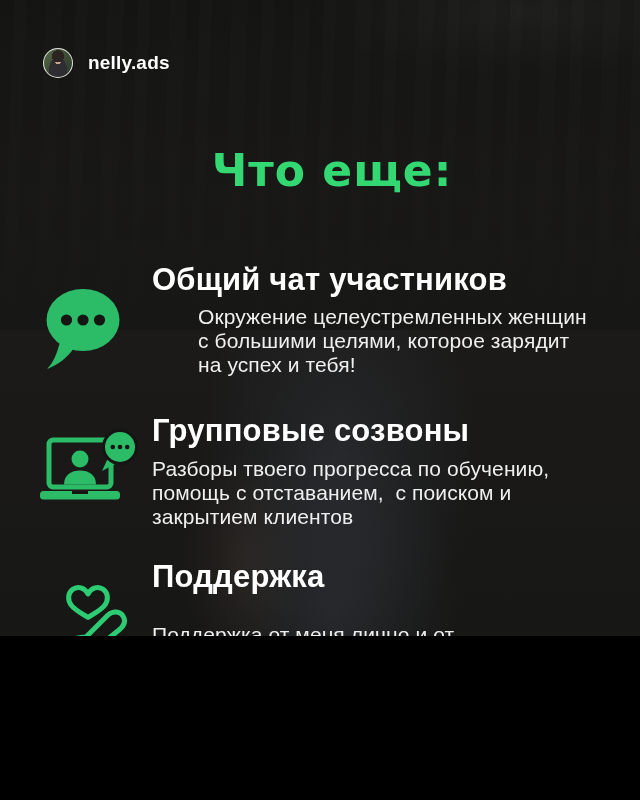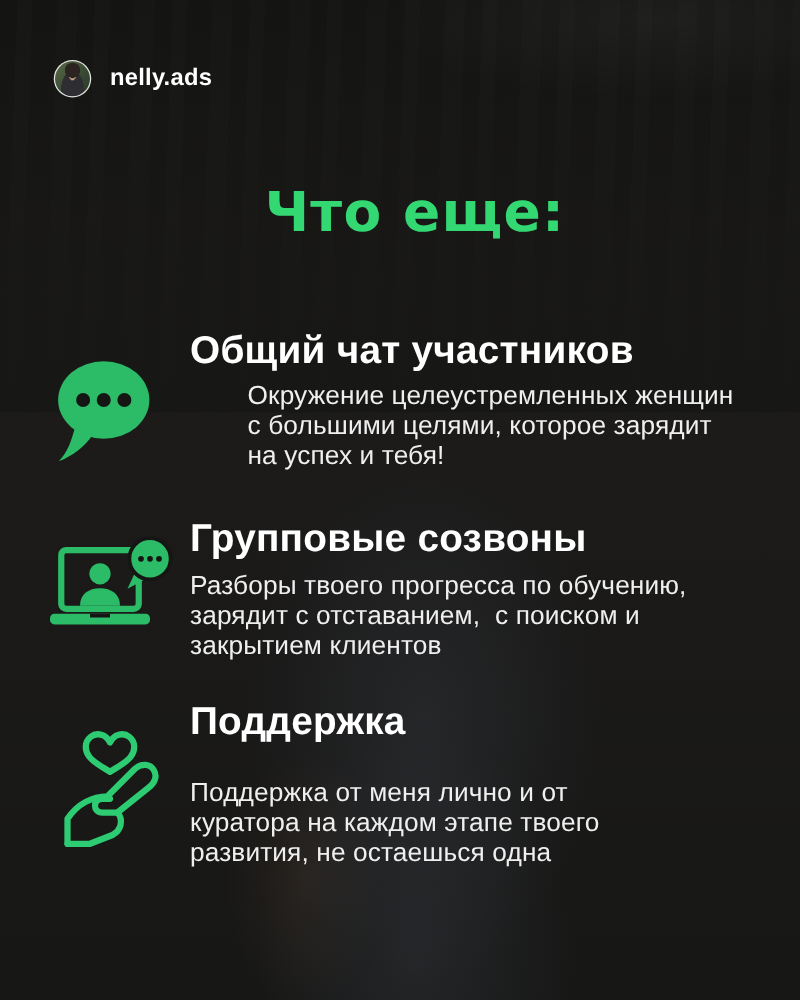--- a/index.html
+++ b/index.html
@@ -1,17 +1,17 @@
 <!DOCTYPE html>
 <html style="--title_green: #34d873; --icon_green: #2cbb67; --outline_green: #2dcb72; --background_dark: #1a1a19; --heading_white: #ffffff; --body_text: #efefef;"><head>
 <meta charset="utf-8">
 <style>
   html,body{margin:0;padding:0;background:#000;}
   .page{
-    position:relative;width:640px;height:800px;overflow:hidden;
+    position:relative;width:640px;height:636px;overflow:hidden;
     font-family:"Liberation Sans",sans-serif;
     background:
       radial-gradient(ellipse 200px 300px at 53% 72%, rgba(84,94,110,0.20), transparent 70%),
       radial-gradient(ellipse 170px 250px at 52% 96%, rgba(92,102,118,0.18), transparent 75%),
       radial-gradient(ellipse 90px 150px at 38% 88%, rgba(160,115,80,0.10), transparent 70%),
       radial-gradient(ellipse 320px 90px at 82% 2%, rgba(255,255,255,0.045), transparent 70%),
       linear-gradient(180deg,#161615 0%,#1c1b1a 42%,#171716 100%);
   }
   .bg-trees{
     position:absolute;left:0;top:0;width:640px;height:330px;
@@ -94,21 +94,21 @@
       <rect x="0" y="62" width="80" height="8.5" rx="3.5" style="fill:var(--icon_green)"></rect>
       <rect x="32" y="62" width="16" height="3" class="dot"></rect>
       <path d="M68 29 L62 42 L77 34 Z" style="fill:var(--icon_green)"></path>
       <circle cx="80" cy="18" r="16.5" style="fill:var(--icon_green);stroke:#151514;stroke-width:3"></circle>
       <circle class="dot" cx="72.8" cy="18" r="2.3"></circle>
       <circle class="dot" cx="80" cy="18" r="2.3"></circle>
       <circle class="dot" cx="87.2" cy="18" r="2.3"></circle>
     </svg>
     <div class="heading h2">Групповые созвоны</div>
     <div class="desc d2">Разборы твоего прогресса по обучению,
-зарядит с отставанием,  с поиском и
+помощь с отставанием,  с поиском и
 закрытием клиентов</div>
   </div>
 
   <div class="section">
     <svg class="icon icon-hand" viewBox="0 0 82 108" style="fill:none;stroke:var(--outline_green);stroke-width:5;stroke-linecap:round;stroke-linejoin:round">
       <path d="M42 15 C39 8.5 31.5 6.5 26.5 10.5 C21.5 14.5 21.5 21.5 25.5 26.5 C29.5 31.5 36 34.5 42 38.5 C48 34.5 54.5 31.5 58.5 26.5 C62.5 21.5 62.5 14.5 57.5 10.5 C52.5 6.5 45 8.5 42 15 Z"></path>
       <path d="M8 96 L8 76 C16 64 28 58 40 58 L62 36 C67 31.5 74 32 77 37 C80 42 78 47 73 51 L48 71 L36 71 C32 71 30 68.5 30 65.5 C30 62.5 32.5 60 36 60 L42 60"></path>
       <path d="M48 71 C53 77 51 85 44 89 L26 96 L8 96"></path>
     </svg>
     <div class="heading h3">Поддержка</div>

